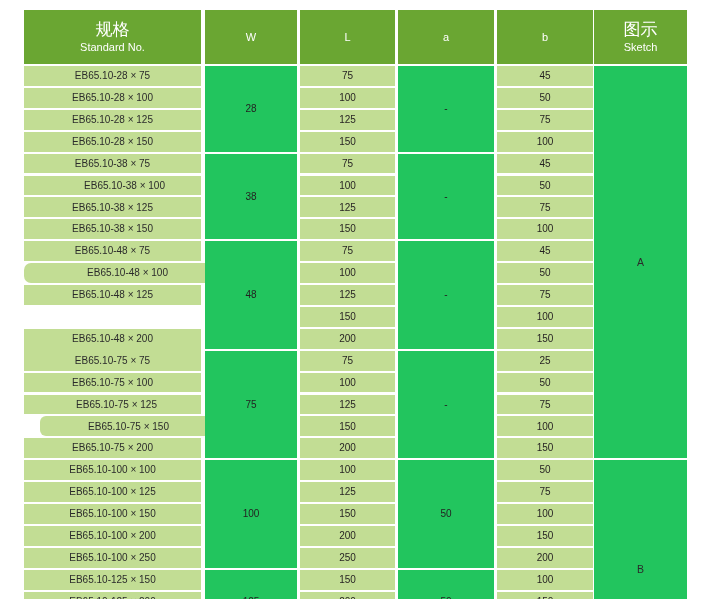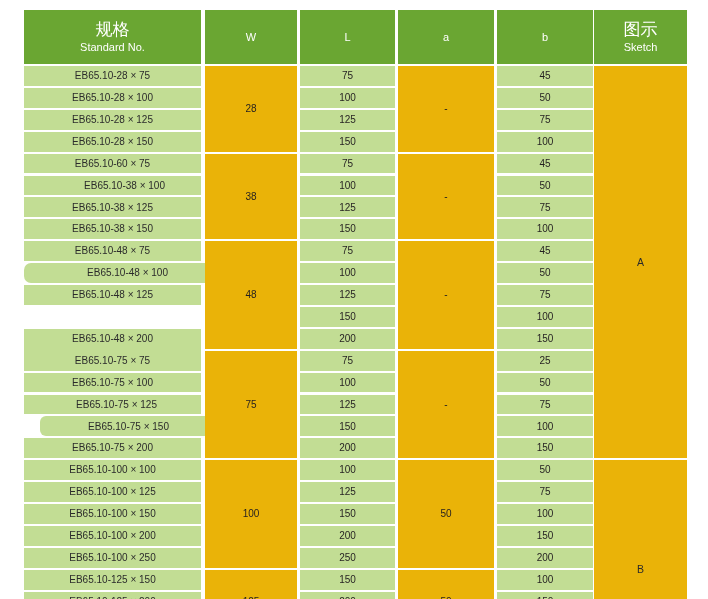--- a/index.html
+++ b/index.html
@@ -57,21 +57,21 @@
     flex-direction: column;
     align-items: center;
     justify-content: center;
   }
 
   
   .dark {
     background: #c2dd94;
   }
   .light {
-    background: #eab308;
+    background: #22c55e;
     text-align: center;
   }
   .body-cell {
     font-size: 10px;
     color: #231f20;
   }
   .std-cell {
     font-size: 10px;
   }
   .sketch-cell {
@@ -121,21 +121,21 @@
     <div class="cell dark body-cell" style="left: 473px; width: 96px; top: 56px; height: 19.9px;">45</div>
     <div class="cell dark std-cell" style="left: 0px; width: 177px; top: 77.9px; height: 19.9px;">EB65.10-28 × 100</div>
     <div class="cell dark body-cell" style="left: 276px; width: 95px; top: 77.9px; height: 19.9px;">100</div>
     <div class="cell dark body-cell" style="left: 473px; width: 96px; top: 77.9px; height: 19.9px;">50</div>
     <div class="cell dark std-cell" style="left: 0px; width: 177px; top: 99.8px; height: 19.9px;">EB65.10-28 × 125</div>
     <div class="cell dark body-cell" style="left: 276px; width: 95px; top: 99.8px; height: 19.9px;">125</div>
     <div class="cell dark body-cell" style="left: 473px; width: 96px; top: 99.8px; height: 19.9px;">75</div>
     <div class="cell dark std-cell" style="left: 0px; width: 177px; top: 121.7px; height: 19.9px;">EB65.10-28 × 150</div>
     <div class="cell dark body-cell" style="left: 276px; width: 95px; top: 121.7px; height: 19.9px;">150</div>
     <div class="cell dark body-cell" style="left: 473px; width: 96px; top: 121.7px; height: 19.9px;">100</div>
-    <div class="cell dark std-cell" style="left: 0px; width: 177px; top: 143.6px; height: 19.9px;">EB65.10-60 × 75</div>
+    <div class="cell dark std-cell" style="left: 0px; width: 177px; top: 143.6px; height: 19.9px;">EB65.10-38 × 75</div>
     <div class="cell dark body-cell" style="left: 276px; width: 95px; top: 143.6px; height: 19.9px;">75</div>
     <div class="cell dark body-cell" style="left: 473px; width: 96px; top: 143.6px; height: 19.9px;">45</div>
     <div class="cell dark std-cell" style="left: 0px; width: 177px; top: 165.5px; height: 19.9px; padding-left: 24px;">EB65.10-38 × 100</div>
     <div class="cell dark body-cell" style="left: 276px; width: 95px; top: 165.5px; height: 19.9px;">100</div>
     <div class="cell dark body-cell" style="left: 473px; width: 96px; top: 165.5px; height: 19.9px;">50</div>
     <div class="cell dark std-cell" style="left: 0px; width: 177px; top: 187.4px; height: 19.9px;">EB65.10-38 × 125</div>
     <div class="cell dark body-cell" style="left: 276px; width: 95px; top: 187.4px; height: 19.9px;">125</div>
     <div class="cell dark body-cell" style="left: 473px; width: 96px; top: 187.4px; height: 19.9px;">75</div>
     <div class="cell dark std-cell" style="left: 0px; width: 177px; top: 209.3px; height: 19.9px;">EB65.10-38 × 150</div>
     <div class="cell dark body-cell" style="left: 276px; width: 95px; top: 209.3px; height: 19.9px;">150</div>

